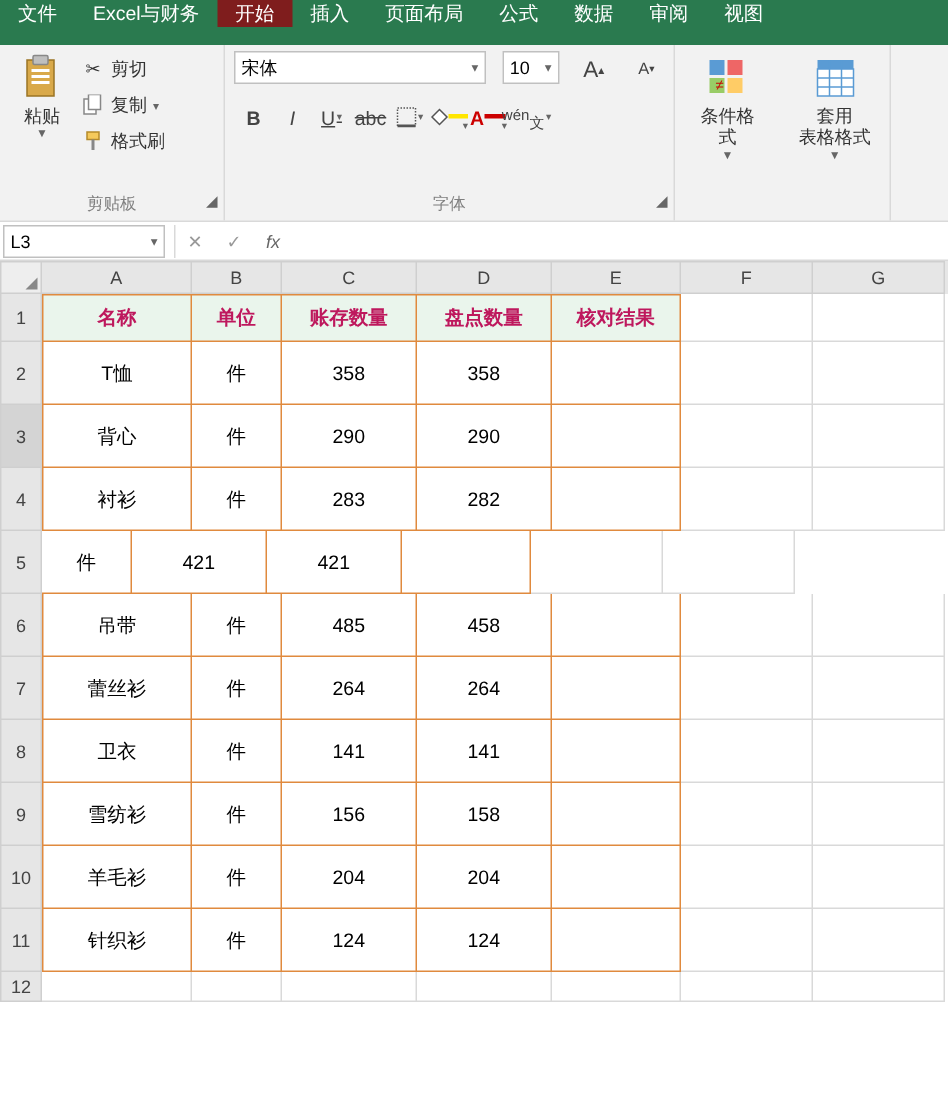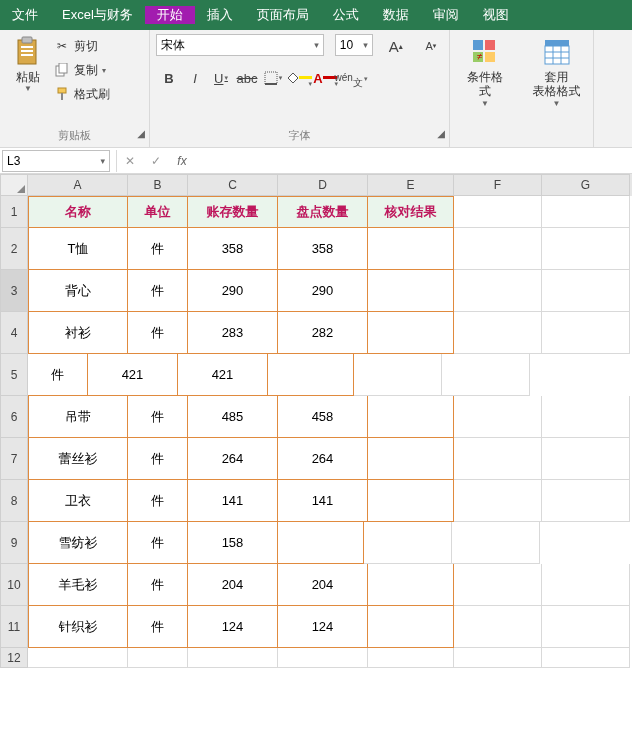--- a/index.html
+++ b/index.html
@@ -1,20 +1,20 @@
 <!DOCTYPE html>
 <html><head>
 <meta charset="utf-8">
 <style>
 * { box-sizing: border-box; margin: 0; padding: 0; font-family: "Microsoft YaHei", sans-serif; }
 body { background: #fff; font-size: 12px; overflow: hidden; width: 632px; height: 732px; }
 
-.tabbar { background: #2a7a4f; height: 30px; display: flex; align-items: center; color: #fff; }
+.tabbar { background: #2a7a4f; height: 30px; display: flex; align-items: flex-start; color: #fff; }
 .tabbar .tab { padding: 0 12px; display: flex; align-items: center; font-size: 13px; cursor: pointer; }
-.tabbar .tab.active { background: #a21caf; }
+.tabbar .tab.active { background: #7f1d1d; }
 
 .ribbon { background: #f2f2f2; border-bottom: 1px solid #d9d9d9; height: 118px; display: flex; }
 .ribbon-group { border-right: 1px solid #d9d9d9; display: flex; flex-direction: column; }
 .ribbon-group-body { flex: 1; display: flex; align-items: flex-start; padding: 4px 6px 0 6px; }
 .ribbon-group-label { color: #808080; font-size: 11px; text-align: center; padding: 2px 0 4px; position: relative; }
 .ribbon-group-label .dlg { position: absolute; right: 4px; top: 2px; color: #666; font-size: 10px; }
 
 .bigbtn { display: flex; flex-direction: column; align-items: center; width: 44px; padding: 2px; cursor: pointer; }
 .bigbtn .ico { width: 32px; height: 32px; display: flex; align-items: center; justify-content: center; }
 .bigbtn .lbl { font-size: 12px; color: #333; text-align: center; line-height: 1.2; margin-top: 2px; }
@@ -310,20 +310,21 @@
         <div class="cell wC hData tdata">141</div>
         <div class="cell wD hData tdata">141</div>
         <div class="cell wE hData tdata"></div>
         <div class="cell wF hData"></div>
         <div class="cell wG hData"></div>
       </div>
       <div class="row">
         <div class="rh hData">9</div>
         <div class="cell wA hData tdata tleft">雪纺衫</div>
         <div class="cell wB hData tdata">件</div>
+        <div class="cell wC hData tdata">156</div>
         <div class="cell wD hData tdata">158</div>
         <div class="cell wE hData tdata"></div>
         <div class="cell wF hData"></div>
         <div class="cell wG hData"></div>
       </div>
       <div class="row">
         <div class="rh hData">10</div>
         <div class="cell wA hData tdata tleft">羊毛衫</div>
         <div class="cell wB hData tdata">件</div>
         <div class="cell wC hData tdata">204</div>

